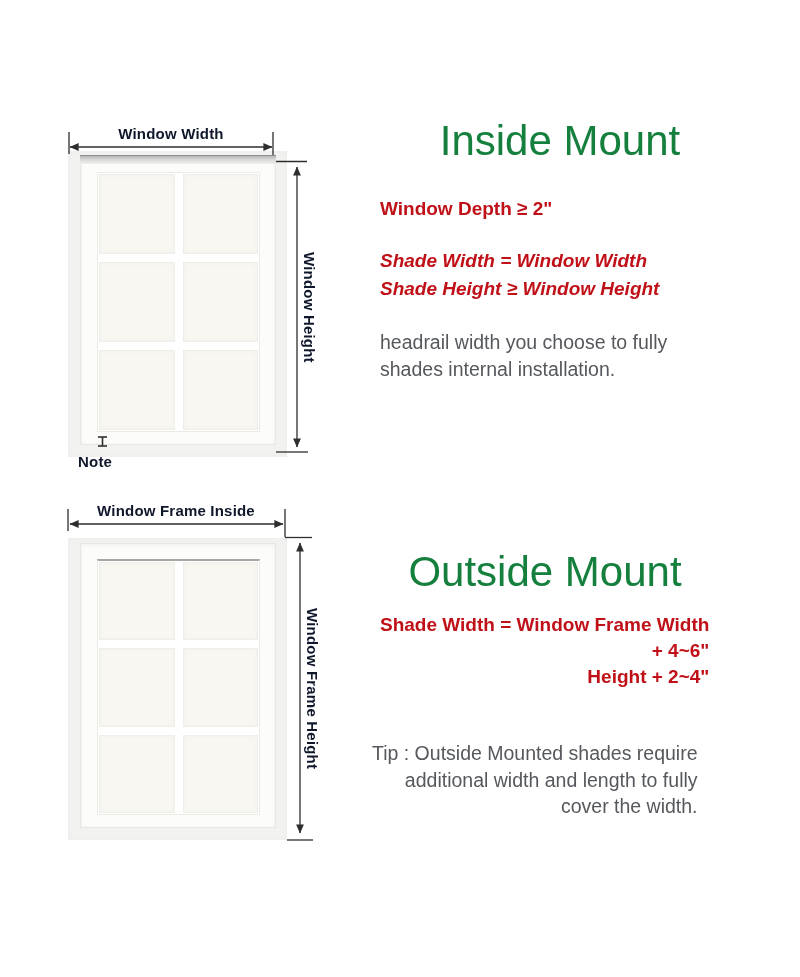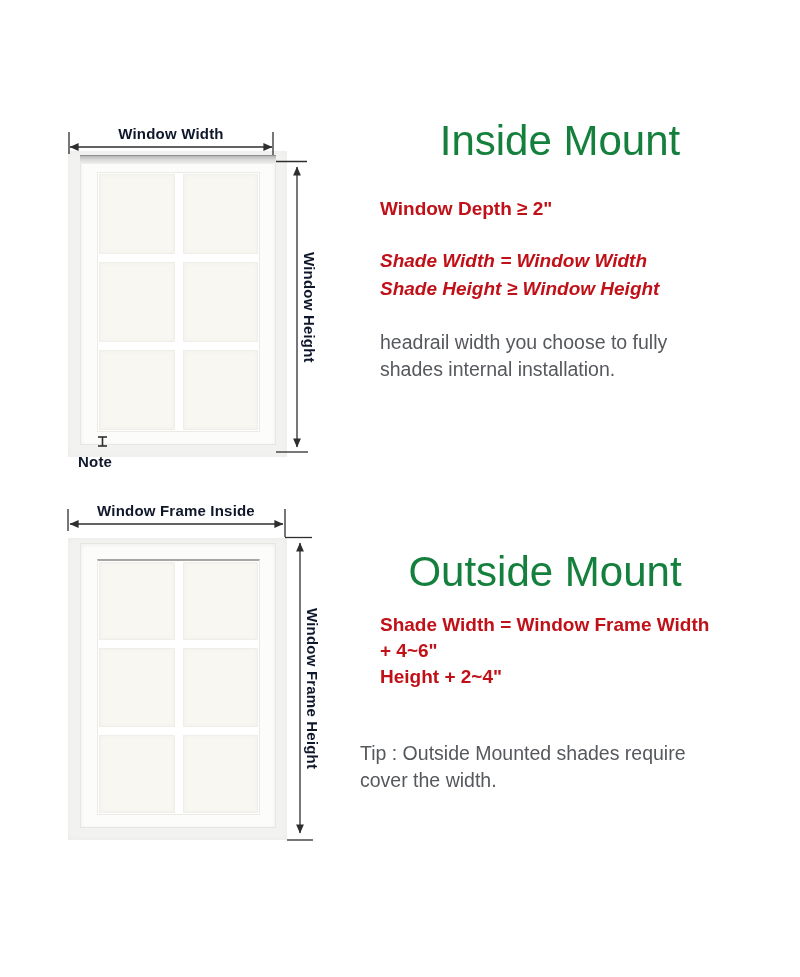--- a/index.html
+++ b/index.html
@@ -46,21 +46,21 @@
 
   
   .section-title {
     position:absolute; font-size:42px; font-weight:400; color:#15803d;
     line-height:50px; text-align:center; white-space:nowrap;
   }
   .red-line {
     font-size:19px; font-weight:700; color:#c01118; line-height:28px; white-space:nowrap;
   }
   .red-block { position:absolute; }
-  .red-block.tight .red-line { line-height:26px; }
+  .red-block.tight .red-line { line-height:26px;text-align:right; }
   .gray-block { position:absolute; }
   .gray-line {
     font-size:19.5px; font-weight:400; color:#55585c; line-height:26.5px; white-space:nowrap;
   }
 </style>
 </head>
 <body>
 
 <div class="page">
 
@@ -150,18 +150,19 @@
   </div>
 
   <div class="section-title" style="left:365px; top:519px; width:360px;margin-top:28px;">Outside Mount</div>
 
   <div class="red-block tight" style="left:380px; top:612px;">
     <div class="red-line">Shade Width = Window Frame Width</div>
     <div class="red-line">+ 4~6"</div>
     <div class="red-line">Height + 2~4"</div>
   </div>
 
-  <div class="gray-block" style="left:360px; top:740px;">
+  <div class="gray-block" style="left:372px; top:740px;text-align:right;">
     <div class="gray-line">Tip : Outside Mounted shades require</div>
+    <div class="gray-line">additional width and length to fully</div>
     <div class="gray-line">cover the width.</div>
   </div>
 
 </div>
 
 </body></html>

